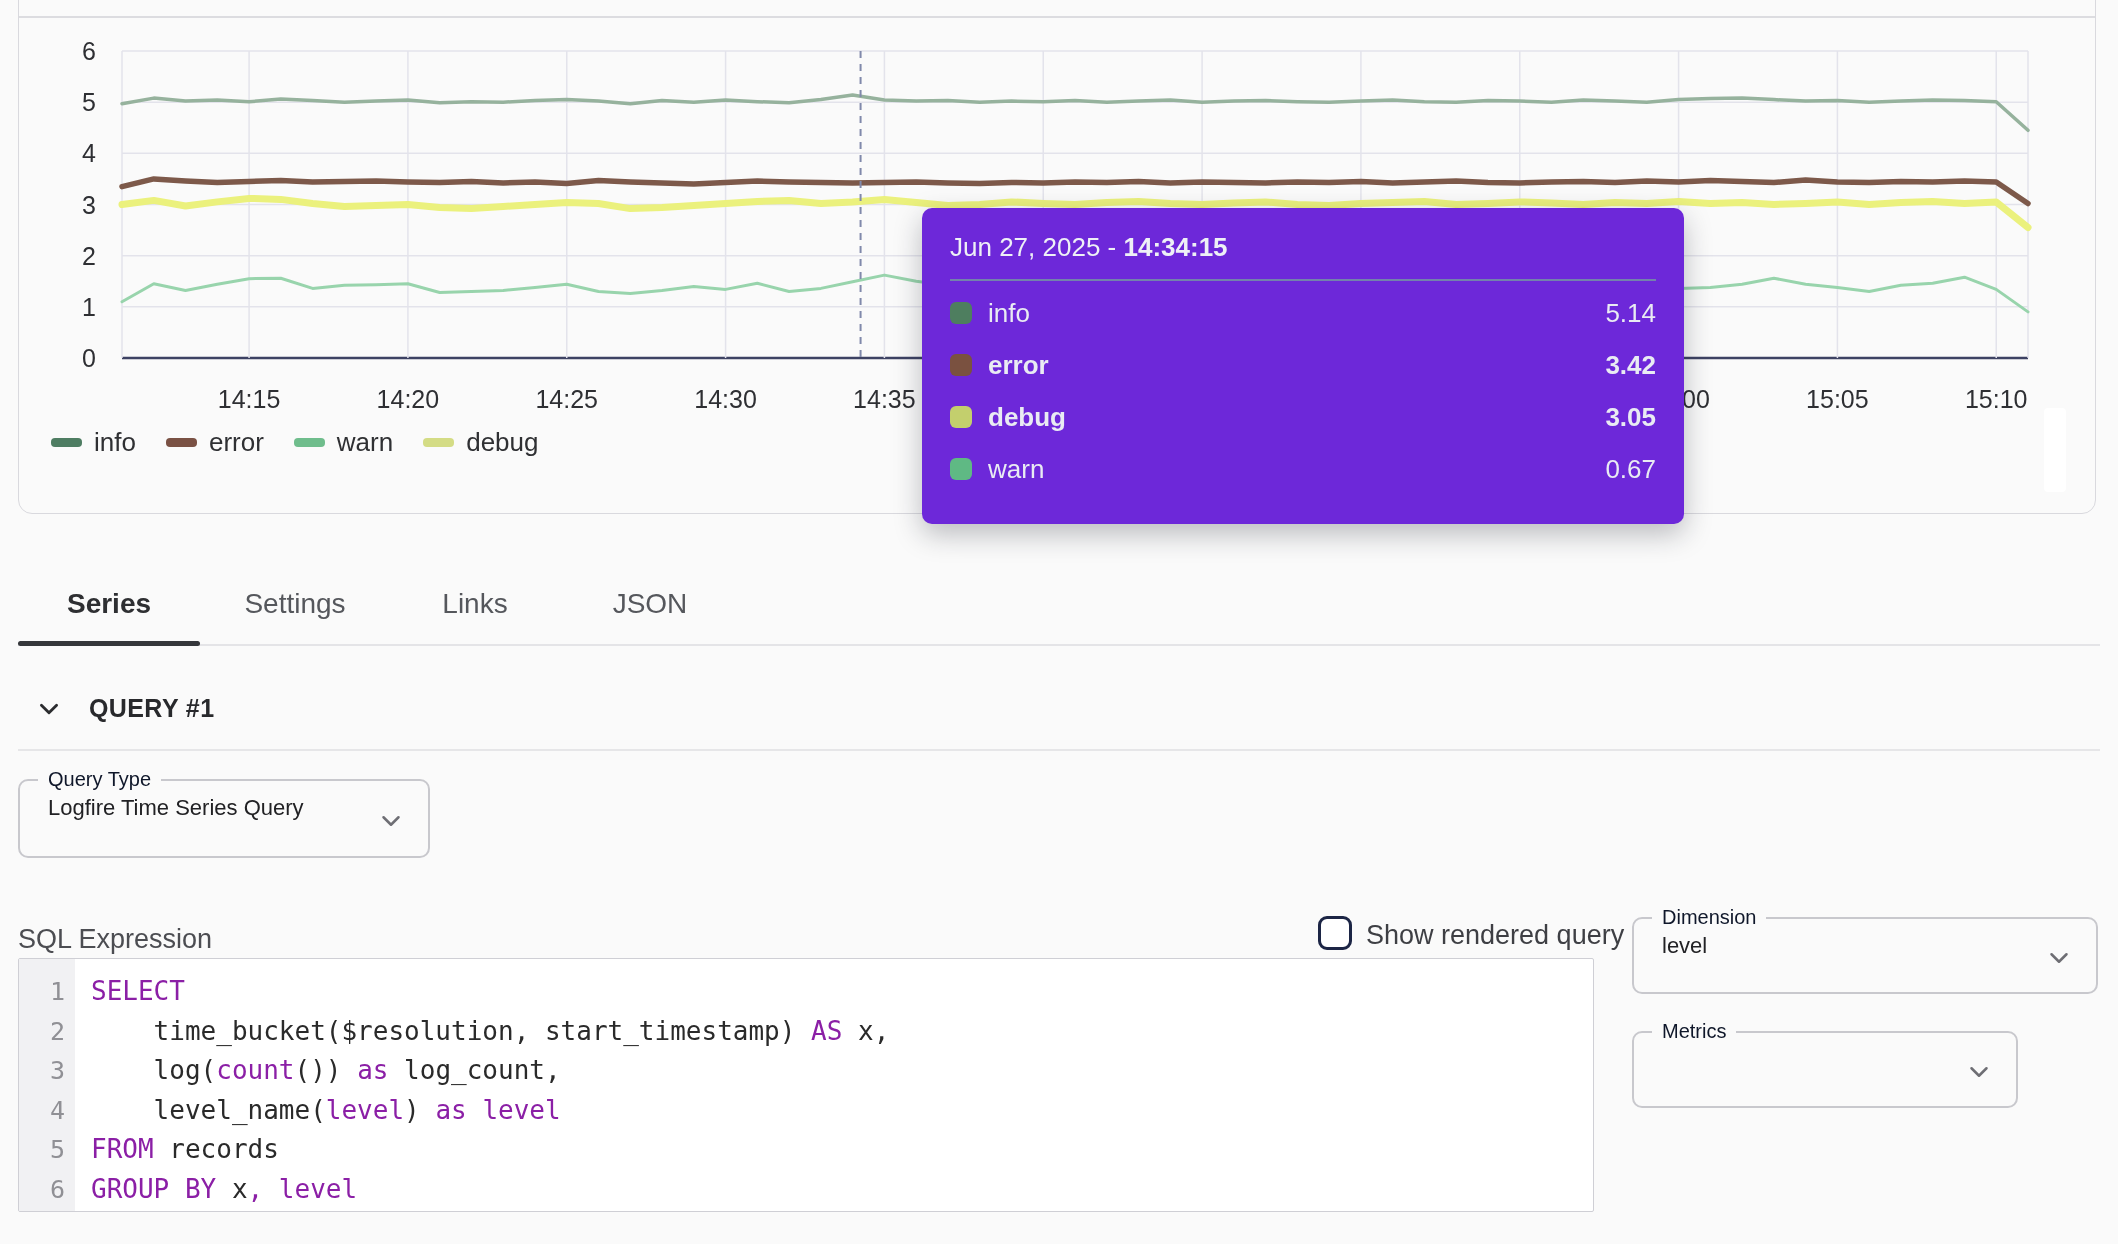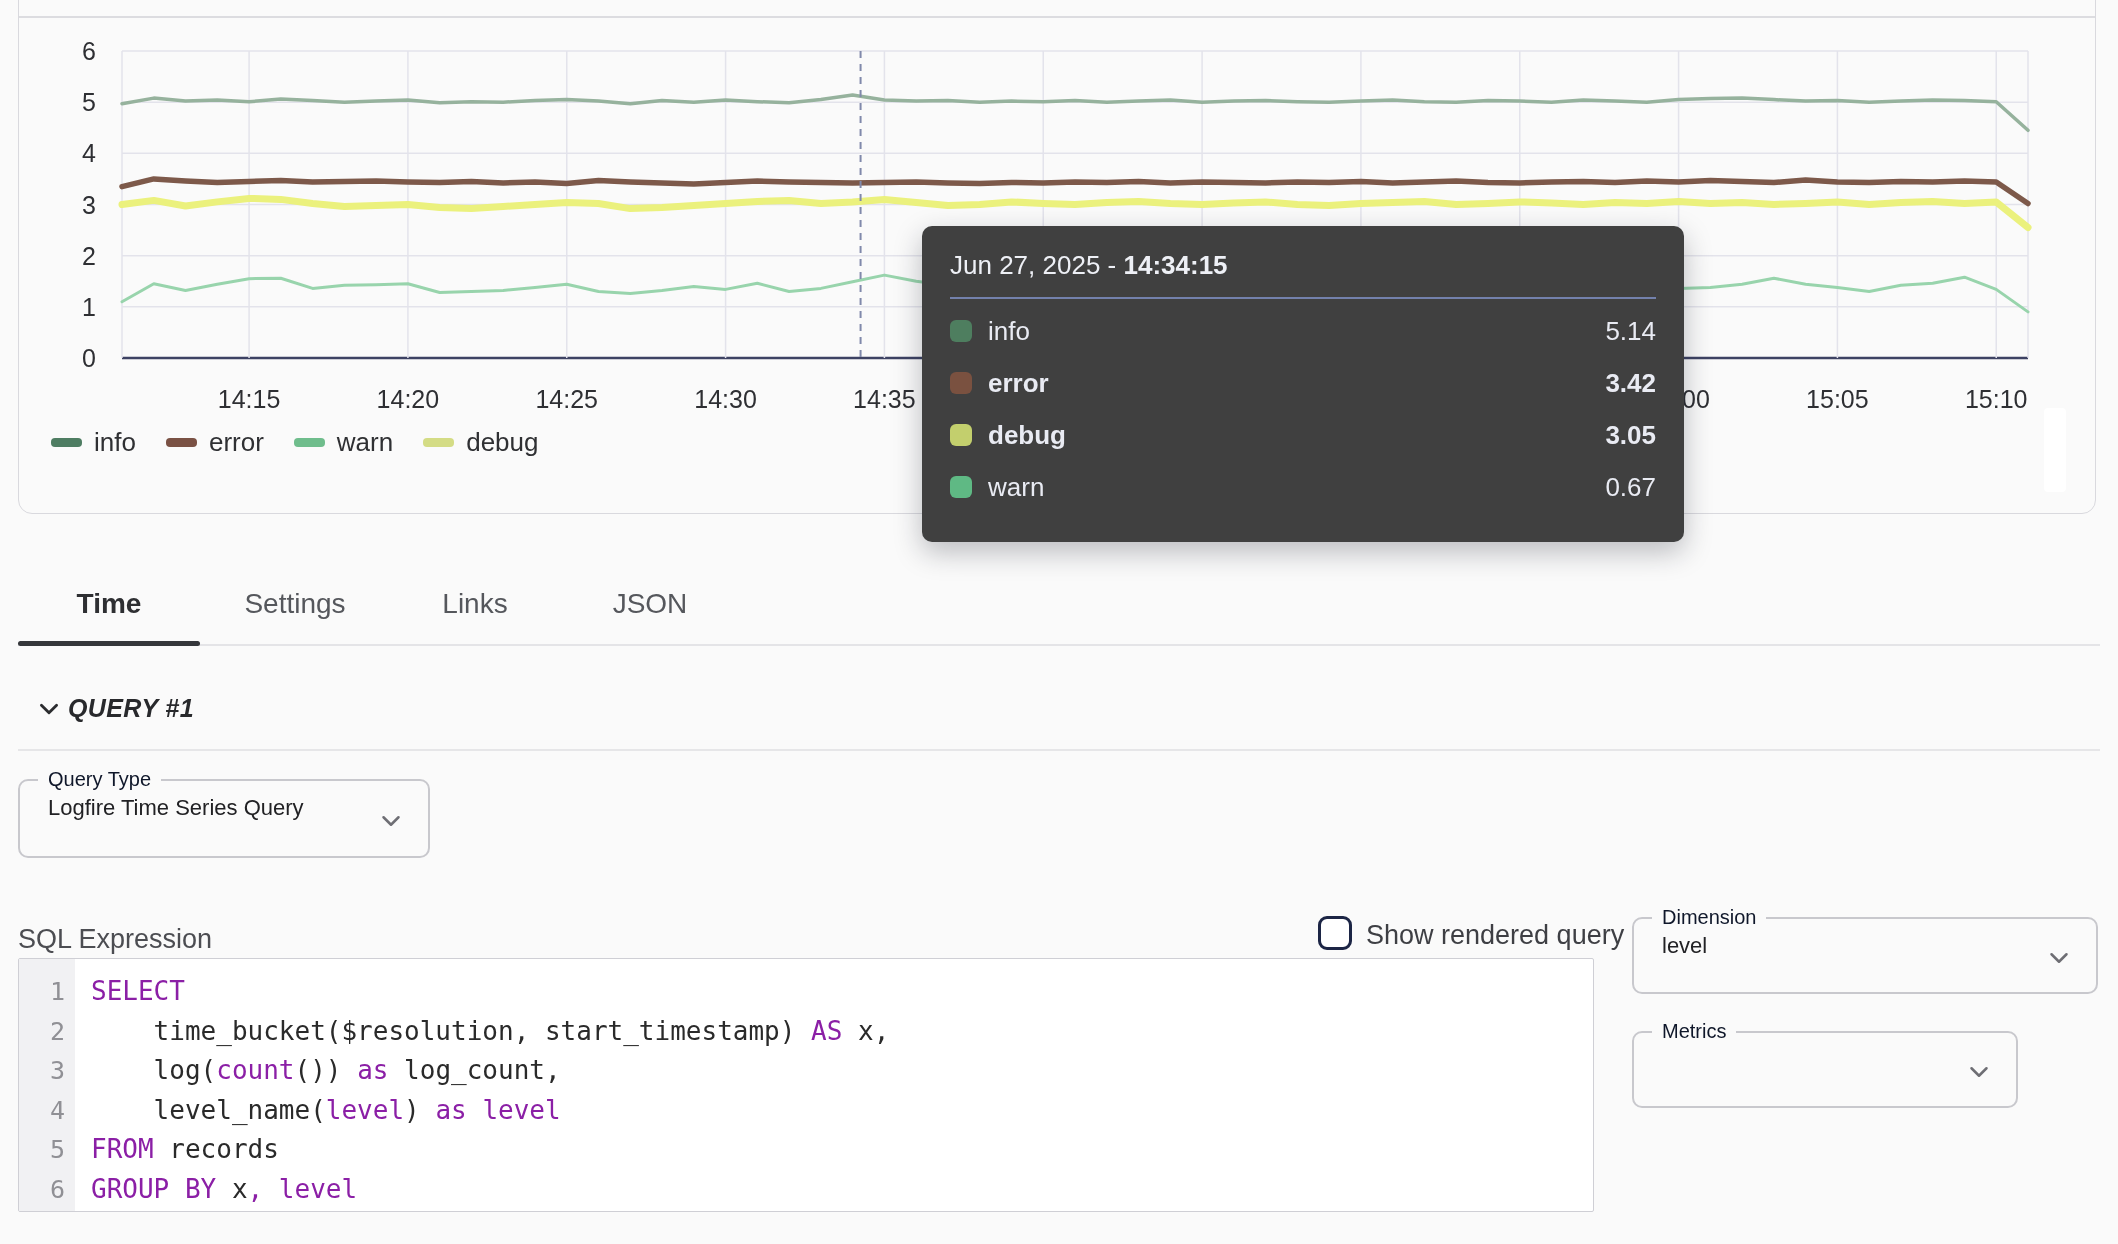--- a/index.html
+++ b/index.html
@@ -33,21 +33,21 @@
   .tt-value{margin-left:auto;}
 
   
   .tab-bar{position:absolute;left:18px;top:562px;height:84px;display:flex;}
   .tab{display:flex;align-items:center;justify-content:center;font-size:28px;color:#55575c;cursor:pointer;}
   .tab.active{color:#2e2f32;font-weight:700;}
   .tab-border{position:absolute;left:18px;top:644px;width:2082px;height:1.5px;background:#e4e4e7;}
   .tab-underline{position:absolute;left:18px;top:641px;width:182px;height:5px;background:#35373b;border-radius:3px;}
 
   
-  .query-header{position:absolute;left:36px;top:694px;display:flex;align-items:center;gap:6px;cursor:pointer;font-style:italic;}
+  .query-header{position:absolute;left:36px;top:694px;display:flex;align-items:center;gap:27px;cursor:pointer;}
   .query-title{font-size:25px;font-weight:600;color:#28292c;letter-spacing:.4px;}
   .chev{fill:none;stroke:#2b2c2f;stroke-width:2.6;stroke-linecap:round;stroke-linejoin:round;}
   .chev-gray{fill:none;stroke:#6e6e74;stroke-width:2;stroke-linecap:round;stroke-linejoin:round;}
   .section-divider{position:absolute;left:18px;top:749px;width:2082px;height:1.5px;background:#e6e6e8;}
 
   
   fieldset.select{position:absolute;margin:0;border:2px solid #c8c8cd;border-radius:10px;
     box-sizing:border-box;padding:0;background:transparent;cursor:pointer;}
   fieldset.select legend{margin-left:18px;padding:0 10px;font-size:20px;color:#0f172a;}
   .select-value{font-size:22px;color:#212124;padding-left:28px;margin-top:4px;}
@@ -140,21 +140,21 @@
         <span class="legend-label">warn</span>
       </div>
       <div class="legend-item">
         <span class="legend-swatch" style="background: rgb(212, 220, 133);"></span>
         <span class="legend-label">debug</span>
       </div>
     </div>
 
   <div class="scroll-thumb"></div>
 
-  <div class="tooltip" id="tooltip" style="background: #404040; margin-top: 18px;">
+  <div class="tooltip" id="tooltip" style="background: #6d28d9;">
     <div class="tt-header"><span>Jun 27, 2025 - </span><b>14:34:15</b></div>
     <div class="tt-divider" id="tt-divider" style="background: rgb(115, 129, 172);"></div>
     <div class="tt-rows" id="tt-rows">
         <div class="tt-row">
           <span class="tt-swatch" style="background: rgb(78, 126, 95);"></span>
           <span>info</span>
           <span class="tt-value">5.14</span>
         </div>
         <div class="tt-row bold">
           <span class="tt-swatch" style="background: rgb(122, 81, 64);"></span>
@@ -168,21 +168,21 @@
         </div>
         <div class="tt-row">
           <span class="tt-swatch" style="background: rgb(95, 185, 132);"></span>
           <span>warn</span>
           <span class="tt-value">0.67</span>
         </div>
       </div>
   </div>
 
   <div class="tab-bar">
-    <div class="tab active" style="width:182px">Time</div>
+    <div class="tab active" style="width:182px">Series</div>
     <div class="tab" style="width:190px">Settings</div>
     <div class="tab" style="width:170px">Links</div>
     <div class="tab" style="width:180px">JSON</div>
   </div>
   <div class="tab-border"></div>
   <div class="tab-underline"></div>
 
   <div class="query-header">
     <svg class="chev" width="26" height="26" viewBox="0 0 24 24">
         <path d="M5 8.5l7 7 7-7"></path>

